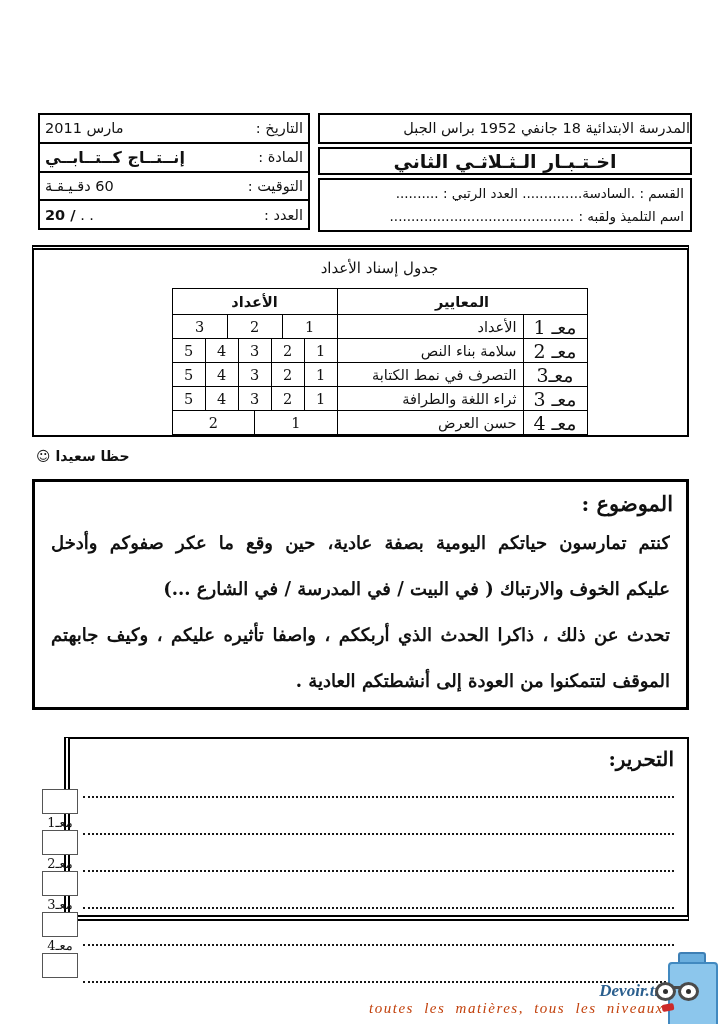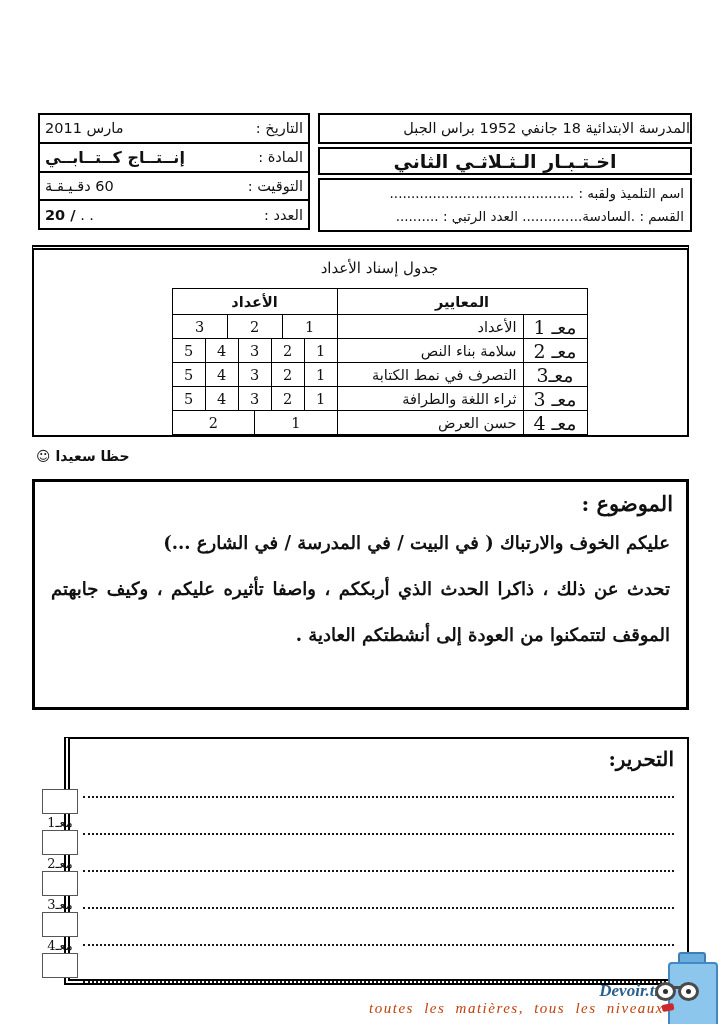--- a/index.html
+++ b/index.html
@@ -37,21 +37,21 @@
   
   .subject-box{position:absolute;top:479px;right:35px;left:32px;height:231px;
                border:3px solid #000;box-sizing:border-box;}
   .subject-title{text-align:right;padding:9px 13px 0;font-size:21px;font-weight:bold;
                  font-family:"DejaVu Serif",serif;}
   .subject-lines{padding:4px 16px 0;font-size:18px;font-weight:bold;font-family:"DejaVu Serif",serif;}
   .sline{height:46px;line-height:46px;text-align:right;overflow:hidden;white-space:nowrap;}
   .sline.just{white-space:normal;text-align:justify;text-align-last:justify;}
 
   
-  .writing-box{position:absolute;top:737px;left:64px;right:35px;height:248px;
+  .writing-box{position:absolute;top:737px;left:64px;right:35px;height:184px;
                border:2px solid #000;border-left:6px double #000;border-bottom:6px double #000;
                box-sizing:border-box;}
   .writing-title{text-align:right;padding:8px 13px 0;font-size:20px;font-weight:bold;
                  font-family:"DejaVu Serif",serif;height:28px;}
   .dotlines{padding:0 13px;}
   .dotline{height:35px;border-bottom:2px dotted #161616;}
   .dotline:first-child{height:21px;}
 
   
   .margin-col{position:absolute;left:40px;top:789px;width:38px;}
@@ -84,22 +84,22 @@
 </head>
 <body>
 
 <div class="page">
 
   <div class="header">
     <div class="school-box">
       <div class="school-row school-name">المدرسة الابتدائية 18 جانفي 1952 براس الجبل</div>
       <div class="school-row exam-title">اخـتـبـار الـثـلاثـي الثاني</div>
       <div class="school-row student-box">
+        <div>القسم : .السادسة.............. العدد الرتبي : ..........</div>
         <div>اسم التلميذ ولقبه : ...........................................</div>
-        <div>القسم : .السادسة.............. العدد الرتبي : ..........</div>
       </div>
     </div>
     <div class="info-box">
       <div class="info-row">
         <span>التاريخ :</span>
         <span>مارس 2011</span>
       </div>
       <div class="info-row">
         <span>المادة :</span>
         <span class="bold">إنــتــاج كــتــابــي</span>
@@ -173,20 +173,21 @@
       </tr>
     </tbody>
       </table>
   </div>
 
   <div class="goodluck">حظا سعيدا ☺</div>
 
   <div class="subject-box">
     <div class="subject-title">الموضوع :</div>
     <div class="subject-lines">
+      <div class="sline just">كنتم تمارسون حياتكم اليومية بصفة عادية، حين وقع ما عكر صفوكم وأدخل</div>
       <div class="sline">عليكم الخوف والارتباك ( في البيت / في المدرسة / في الشارع ...)</div>
       <div class="sline just">تحدث عن ذلك ، ذاكرا الحدث الذي أربككم ، واصفا تأثيره عليكم ، وكيف جابهتم</div>
       <div class="sline">الموقف لتتمكنوا من العودة إلى أنشطتكم العادية .</div>
     </div>
   </div>
 
   <div class="writing-box">
     <div class="writing-title">التحرير:</div>
     <div class="dotlines">
       <div class="dotline"></div>

